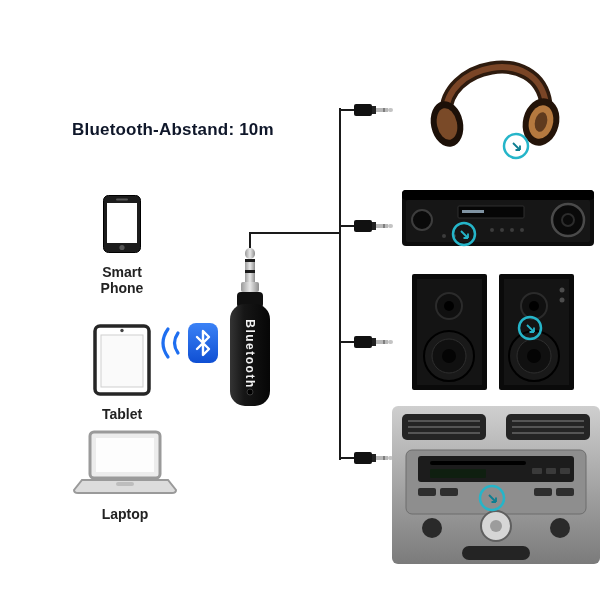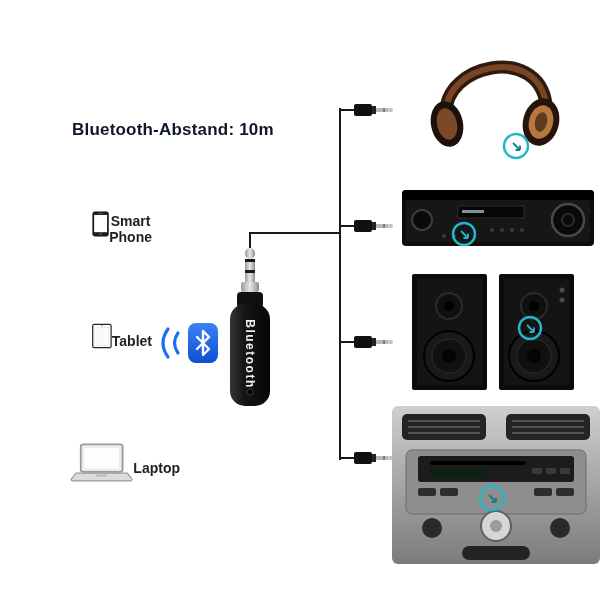--- a/index.html
+++ b/index.html
@@ -1,20 +1,20 @@
 <!DOCTYPE html>
 <html><head>
 <meta charset="utf-8">
 <style>
   * { margin:0; padding:0; box-sizing:border-box; }
   html,body { background:#fff; }
   body { width:600px; height:600px; font-family:"Liberation Sans", sans-serif; }
   .canvas { position:relative; width:600px; height:600px; background:#ffffff; overflow:hidden; }
   .title { position:absolute; left:72px; top:120px; font-size:17px; font-weight:700; color:#0f172a; letter-spacing:0.2px; }
-  .dev { position:absolute; display:flex; flex-direction:row; align-items:center; }
+  .dev { position:absolute; display:flex; flex-direction:column; align-items:center; }
   .dev-label { font-size:14px; font-weight:700; color:#222; text-align:center; margin-top:10px; }
   .line { position:absolute; background:#1a1a1a; }
   .abs { position:absolute; }
 </style>
 </head>
 <body>
 
 <div class="canvas">
 
   <div class="title">Bluetooth-Abstand: 10m</div>
@@ -22,21 +22,21 @@
   <div class="dev" style="left:92px; top:194px; width:60px;">
     <svg viewBox="0 0 40 60" width="40" height="60">
       <rect x="1.5" y="1.5" width="37" height="57" rx="5" fill="#1c1c1c" stroke="#000"></rect>
       <rect x="5" y="9" width="30" height="40" fill="#ffffff"></rect>
       <rect x="14" y="4.5" width="12" height="2" rx="1" fill="#555"></rect>
       <circle cx="20" cy="53.5" r="2.6" fill="#555"></circle>
     </svg>
     <div class="dev-label">Smart Phone</div>
   </div>
 
-  <div class="dev" style="left:92px; top:300px; width:60px;">
+  <div class="dev" style="left:92px; top:324px; width:60px;">
     <svg viewBox="0 0 58 72" width="58" height="72">
       <rect x="2" y="2" width="54" height="68" rx="5" fill="#ffffff" stroke="#262626" stroke-width="3.5"></rect>
       <rect x="8" y="11" width="42" height="52" fill="#fafafa" stroke="#cfcfcf"></rect>
       <circle cx="29" cy="6.5" r="1.7" fill="#444"></circle>
     </svg>
     <div class="dev-label">Tablet</div>
   </div>
 
   <div class="dev" style="left:70px; top:430px; width:110px;">
     <svg viewBox="0 0 106 66" width="106" height="66">

